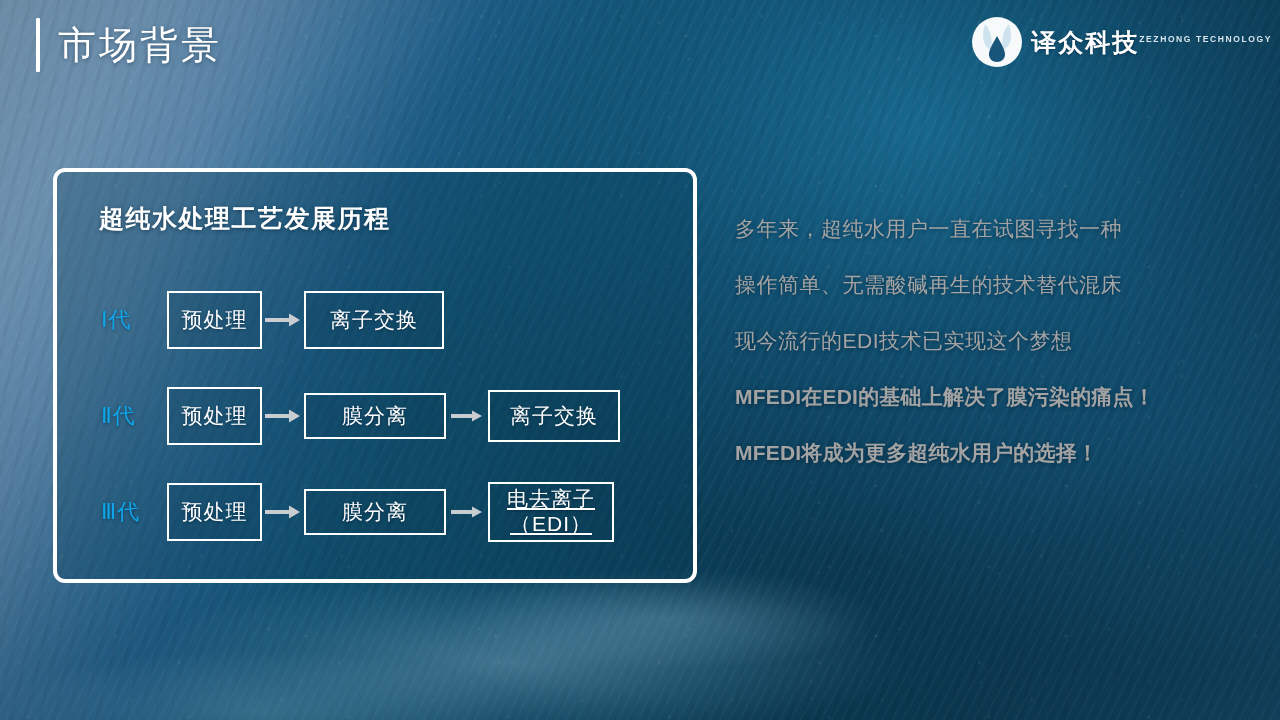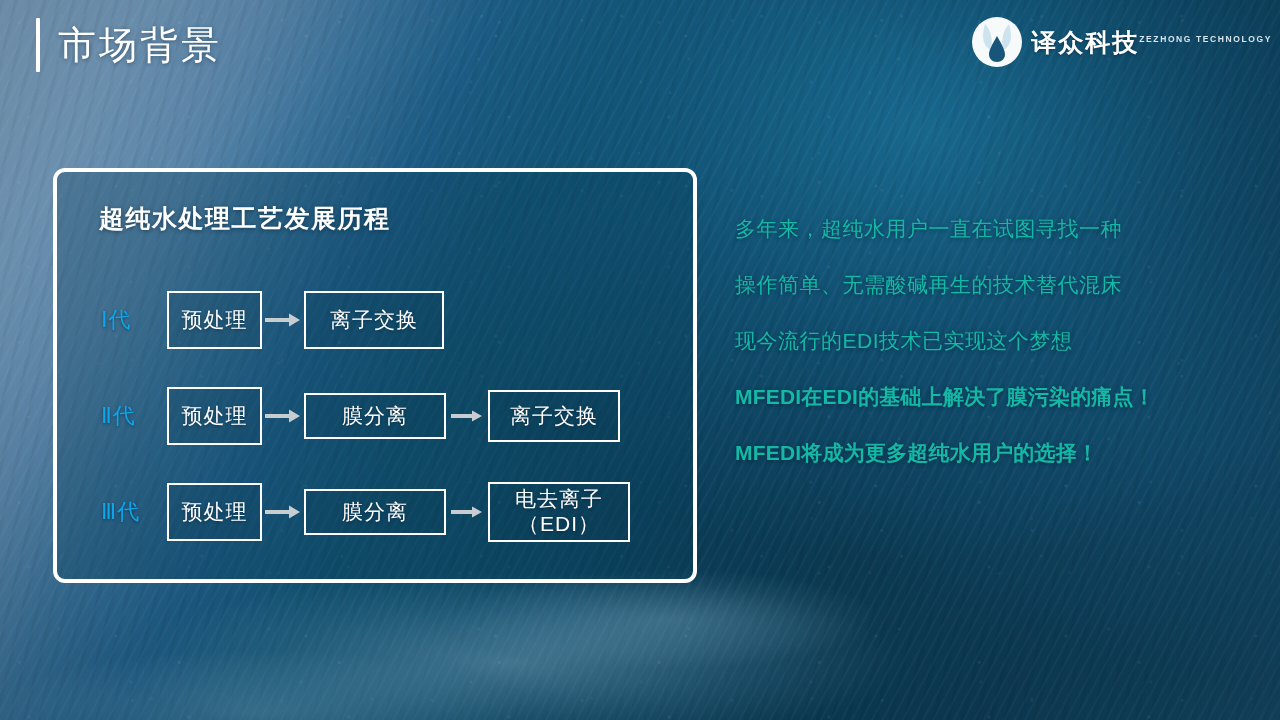--- a/index.html
+++ b/index.html
@@ -201,39 +201,39 @@
     box-sizing: border-box;
     background: rgba(9,53,78,0.18);
     text-shadow: 0 1px 3px rgba(0,25,45,0.5);
     flex: 0 0 auto;
     line-height: 1.18;
   }
   .node.w-pre   { width: 95px;  height: 58px; }
   .node.w-ion   { width: 140px; height: 58px; }
   .node.w-mem   { width: 142px; height: 46px; }
   .node.w-ion2  { width: 132px; height: 52px; }
-  .node.w-edi   { width: 142px; height: 60px; }
+  .node.w-edi   { width: 126px; height: 60px; text-decoration: underline; }
 
   .arrow {
     flex: 0 0 auto;
     width: 42px;
     display: flex;
     align-items: center;
     justify-content: center;
   }
   .arrow svg { display: block; }
 
   
   .right-col {
     position: absolute;
     left: 735px; top: 218px;
     width: 520px;
   }
   .r-line {
-    color: #14b8a6;
+    color: #a3a3a3;
     font-size: 21px;
     line-height: 1;
     letter-spacing: 0.5px;
     margin-bottom: 35px;
     text-shadow: 0 1px 4px rgba(0,25,45,0.55);
     white-space: nowrap;
   }
   .r-line.bold {
     font-weight: 700;
     letter-spacing: 0.2px;

